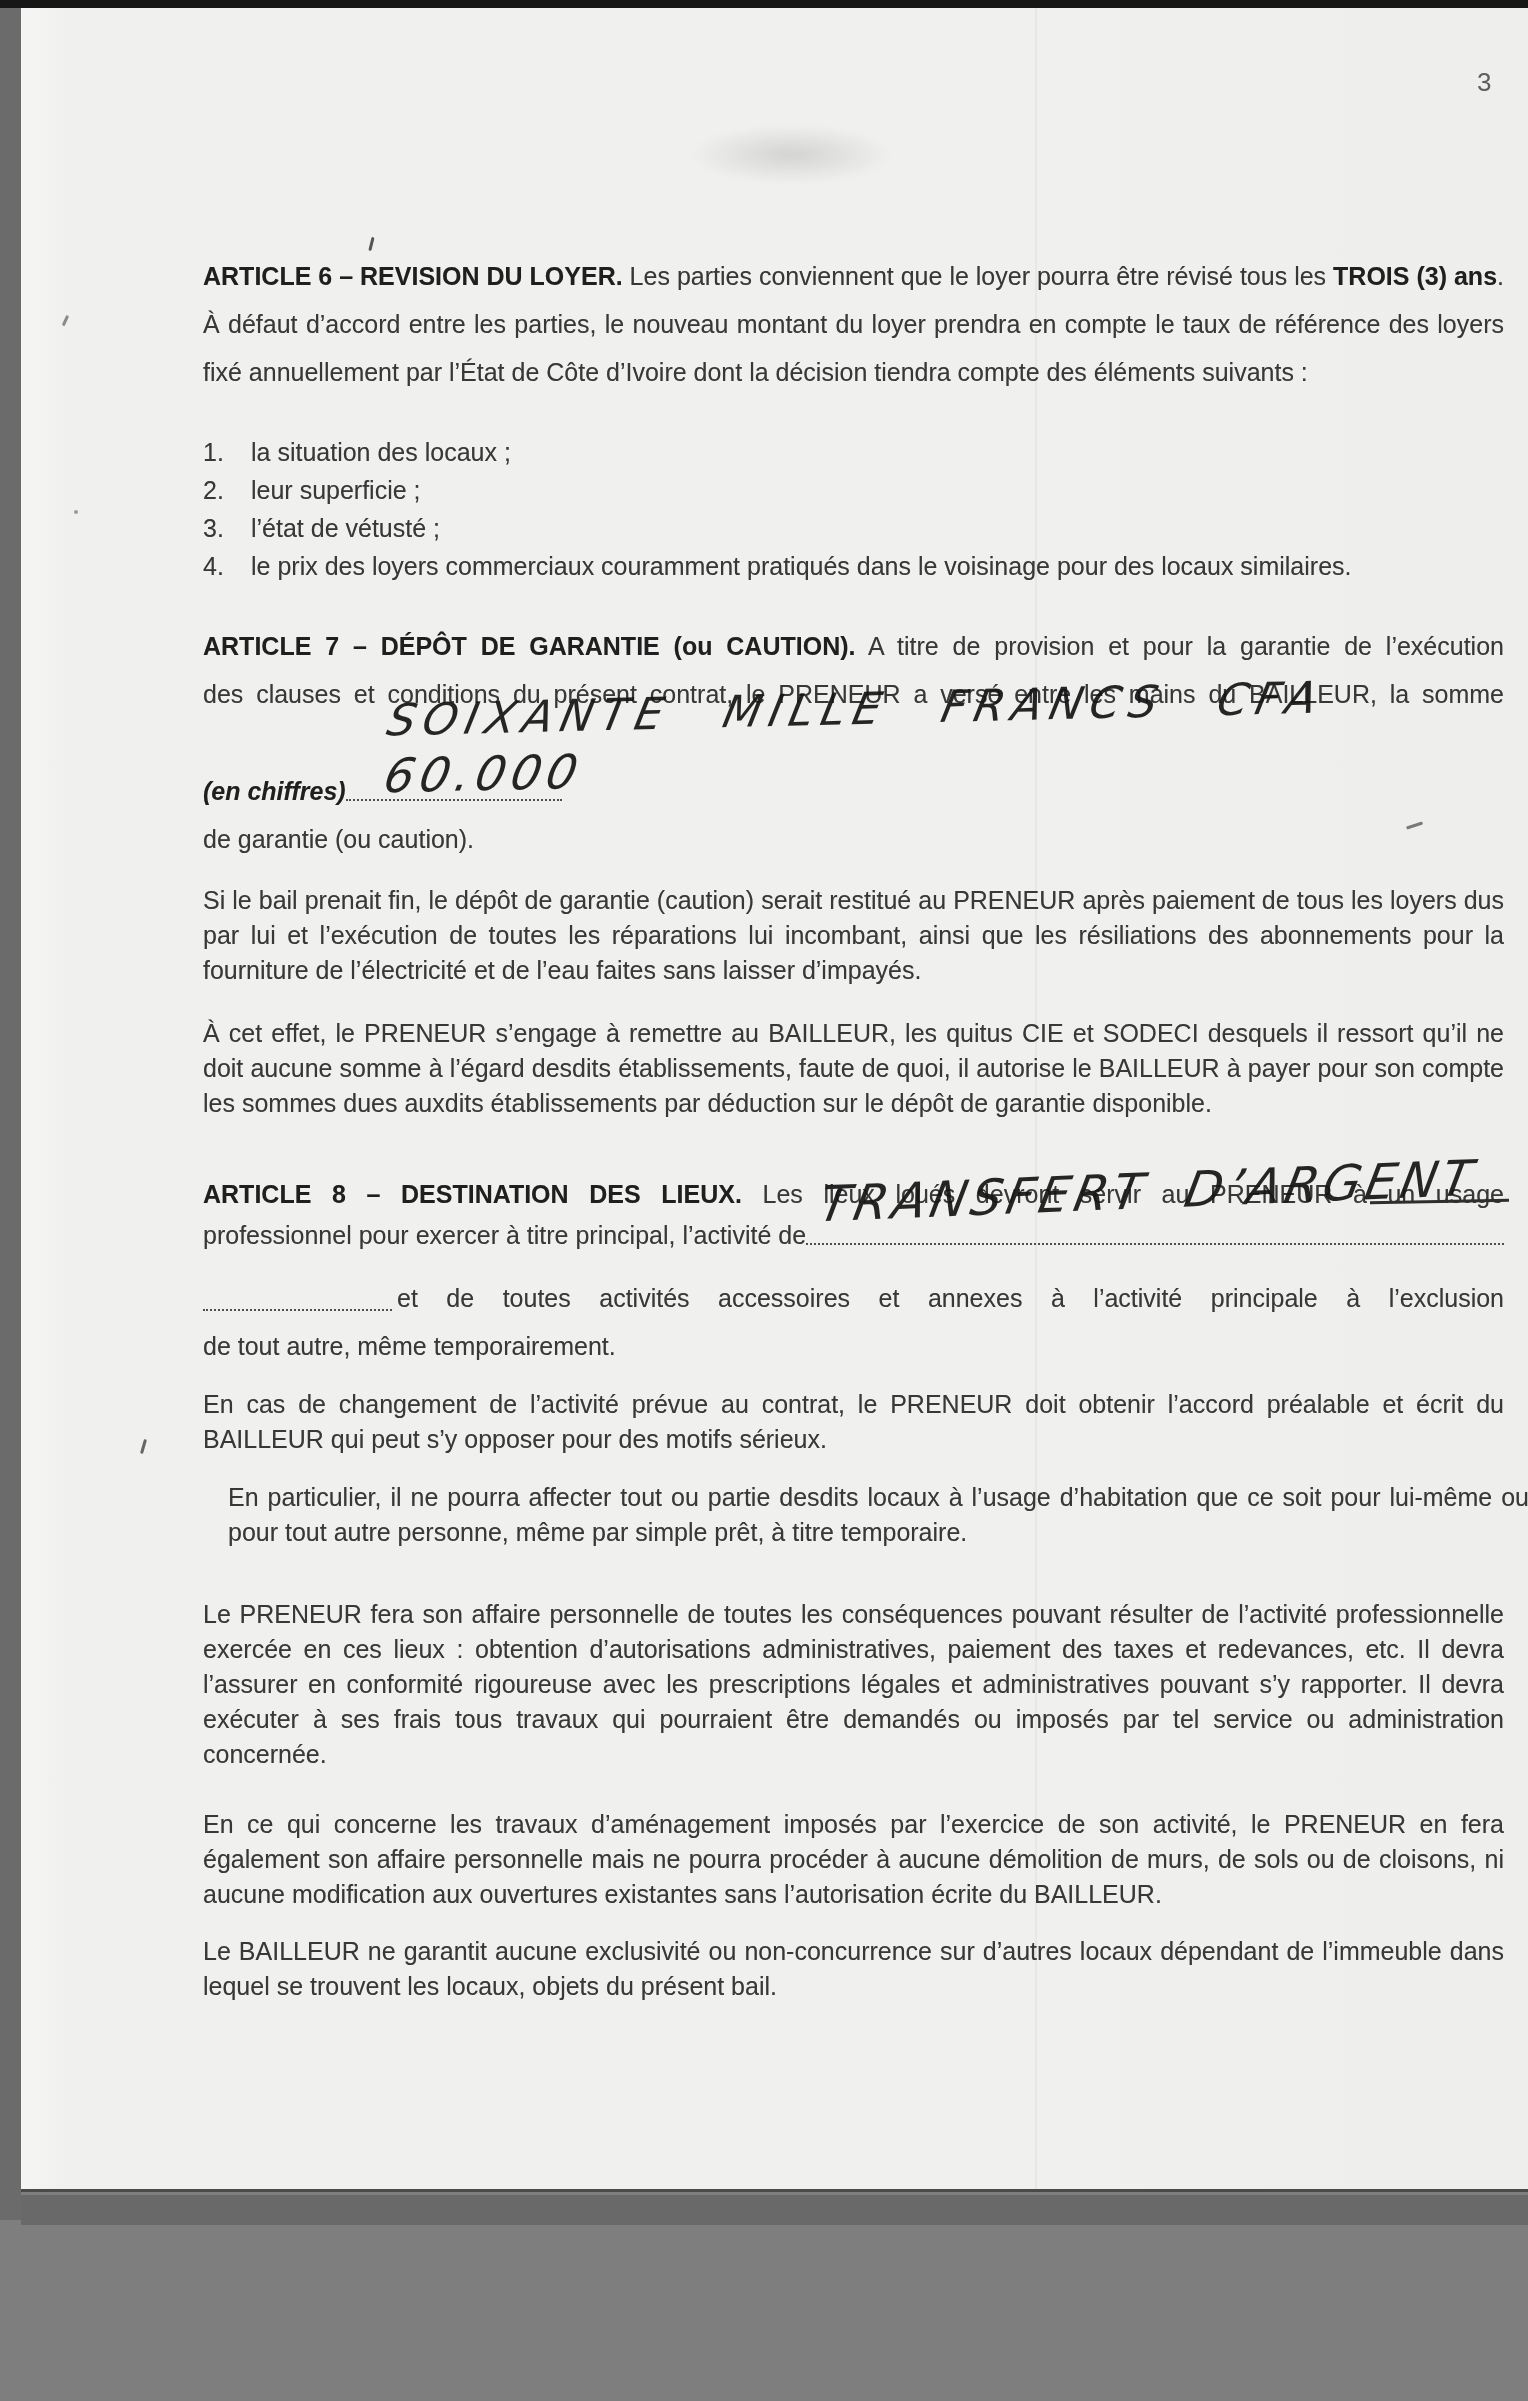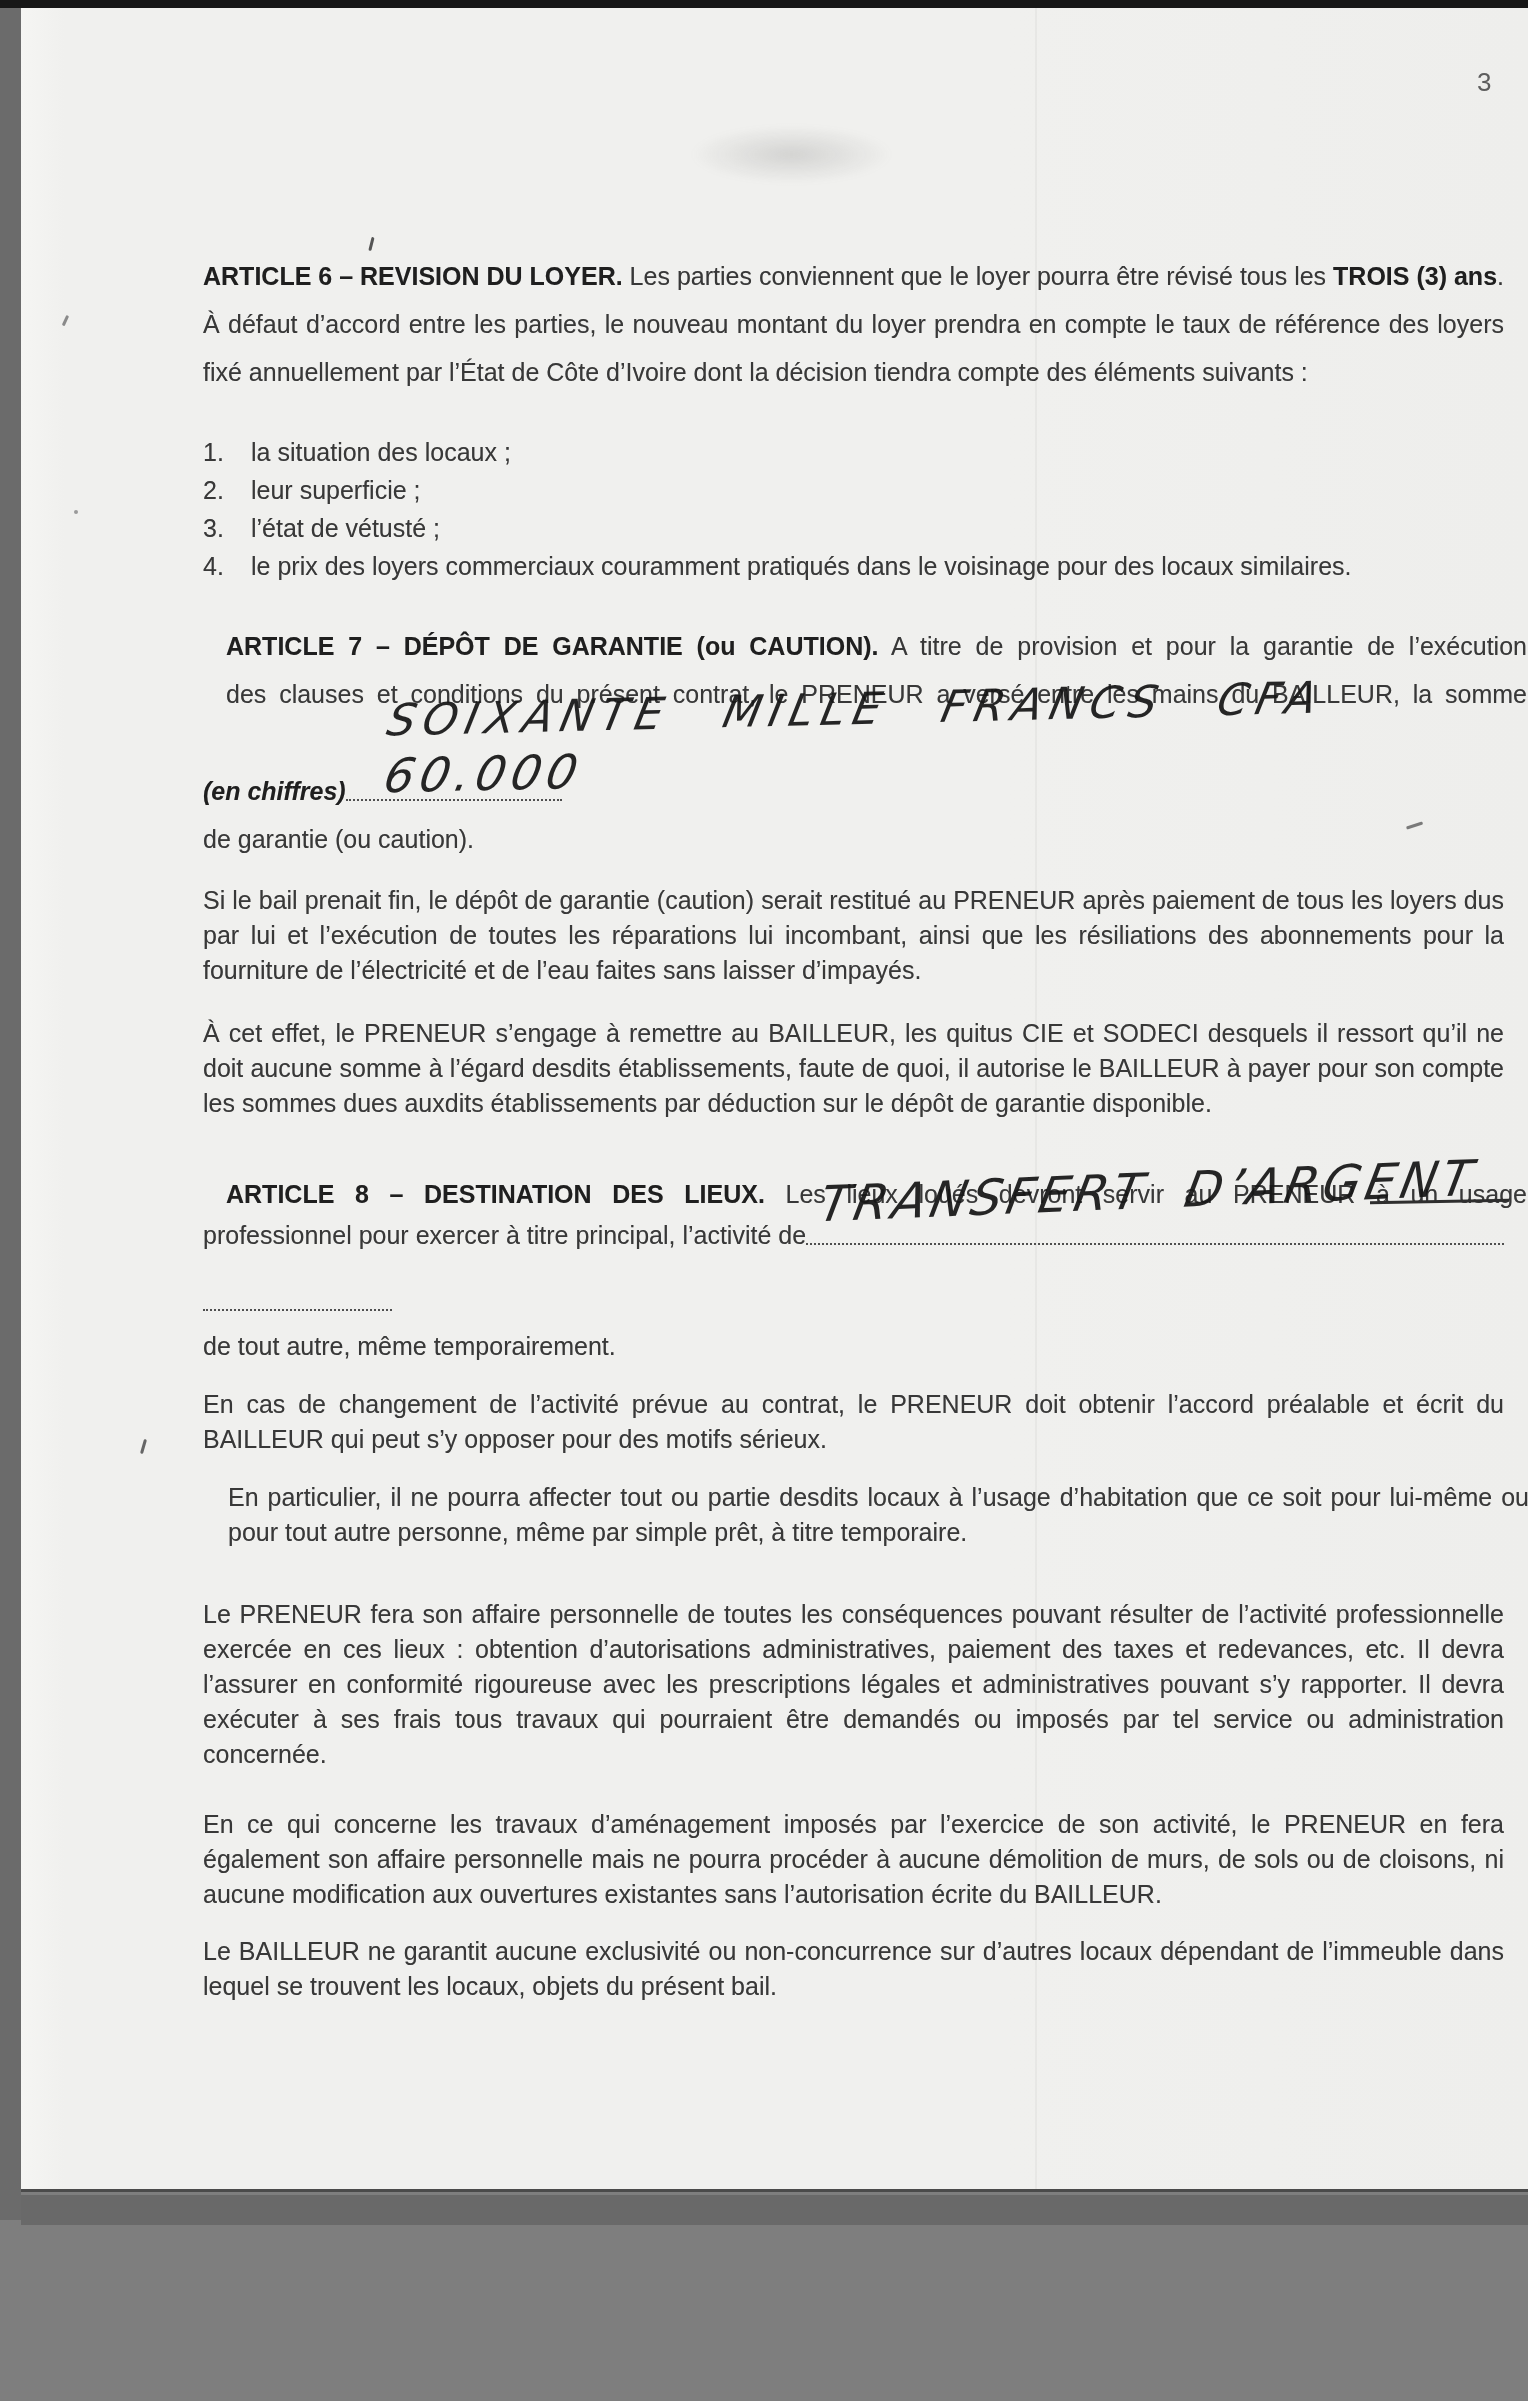--- a/index.html
+++ b/index.html
@@ -18,21 +18,21 @@
   }
   #edge-band{position:absolute;left:21px;top:2195px;width:1507px;height:30px;background:#696969;}
   #page-number{position:absolute;left:1456px;top:59px;font-size:26px;color:#5e5e5e;}
   #content{position:absolute;left:182px;top:0;width:1301px;height:2181px;color:#383838;}
   .para{
     position:absolute;width:1301px;font-size:25px;line-height:35px;
     text-align:justify;color:#383838;
     text-shadow:0 0 0.6px rgba(70,70,70,0.35);
   }
   .wide{line-height:48px;}
-  .jline{text-align:justify;text-align-last:justify;margin-left:23px;}
+  .jline{text-align:justify;text-align-last:justify;}
   .b{font-weight:bold;color:#1f1f1f;}
   .bi{font-weight:bold;font-style:italic;color:#1f1f1f;}
   .list{position:absolute;width:1301px;font-size:25px;color:#383838;text-shadow:0 0 0.6px rgba(70,70,70,0.35);}
   .list-row{display:flex;line-height:38px;}
   .list-num{width:48px;flex:none;}
   .form-row{position:absolute;width:1301px;display:flex;align-items:flex-end;font-size:25px;color:#383838;text-shadow:0 0 0.6px rgba(70,70,70,0.35);}
   .leader{flex:1;border-bottom:2.5px dotted #4f4f4f;margin-bottom:6.2px;height:0;}
   .leader-fixed{flex:none;border-bottom:2.5px dotted #4f4f4f;margin-bottom:6.2px;height:0;}
   .label{flex:none;white-space:nowrap;line-height:31px;}
   .row-text{flex:1;line-height:31px;margin-left:8.6px;}
@@ -126,20 +126,21 @@
     <div id="usage-underline"></div>
 
     <div class="form-row" style="top:1199px;height:44px;">
       <span class="label">professionnel pour exercer à titre principal, l’activité de </span>
       <span class="leader"></span>
     </div>
     <div class="hand" id="hand-activity">TRANSFERT D’ARGENT</div>
 
     <div class="form-row" style="top:1271px;height:38px;">
       <span class="leader-fixed" style="width:189px;"></span>
+      <span class="row-text jline" style="line-height:38px;margin-left:5px;">et de toutes activités accessoires et annexes à l’activité principale à l’exclusion</span>
     </div>
     <div class="para" style="top:1319px;line-height:38px;">de tout autre, même temporairement.</div>
 
     <div class="para" style="top:1379px;">En cas de changement de l’activité prévue au contrat, le PRENEUR doit obtenir l’accord préalable et écrit du BAILLEUR qui peut s’y opposer pour des motifs sérieux.</div>
 
     <div class="para" style="top:1472px;margin-left:25px;">En particulier, il ne pourra affecter tout ou partie desdits locaux à l’usage d’habitation que ce soit pour lui-même ou pour tout autre personne, même par simple prêt, à titre temporaire.</div>
 
     <div class="para" style="top:1589px;">Le PRENEUR fera son affaire personnelle de toutes les conséquences pouvant résulter de l’activité professionnelle exercée en ces lieux : obtention d’autorisations administratives, paiement des taxes et redevances, etc. Il devra l’assurer en conformité rigoureuse avec les prescriptions légales et administratives pouvant s’y rapporter. Il devra exécuter à ses frais tous travaux qui pourraient être demandés ou imposés par tel service ou administration concernée.</div>
 
     <div class="para" style="top:1799px;">En ce qui concerne les travaux d’aménagement imposés par l’exercice de son activité, le PRENEUR en fera également son affaire personnelle mais ne pourra procéder à aucune démolition de murs, de sols ou de cloisons, ni aucune modification aux ouvertures existantes sans l’autorisation écrite du BAILLEUR.</div>

